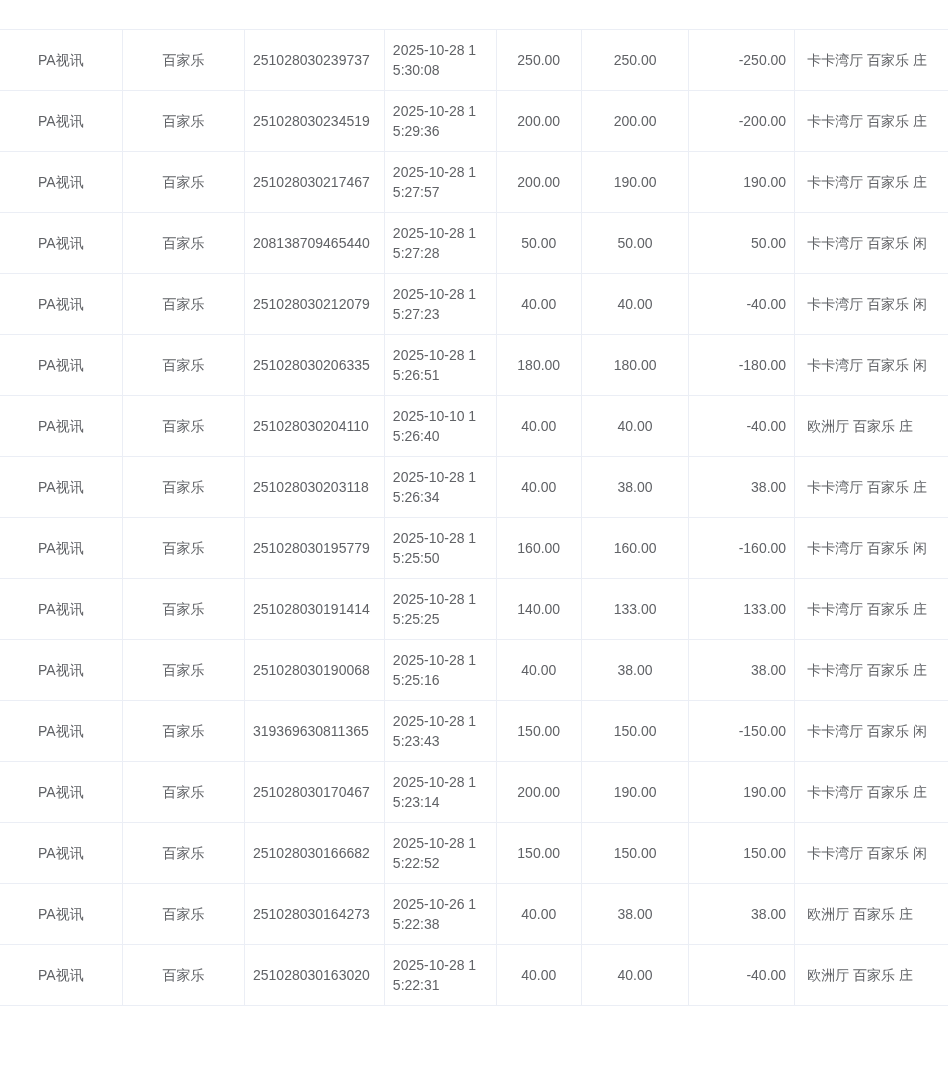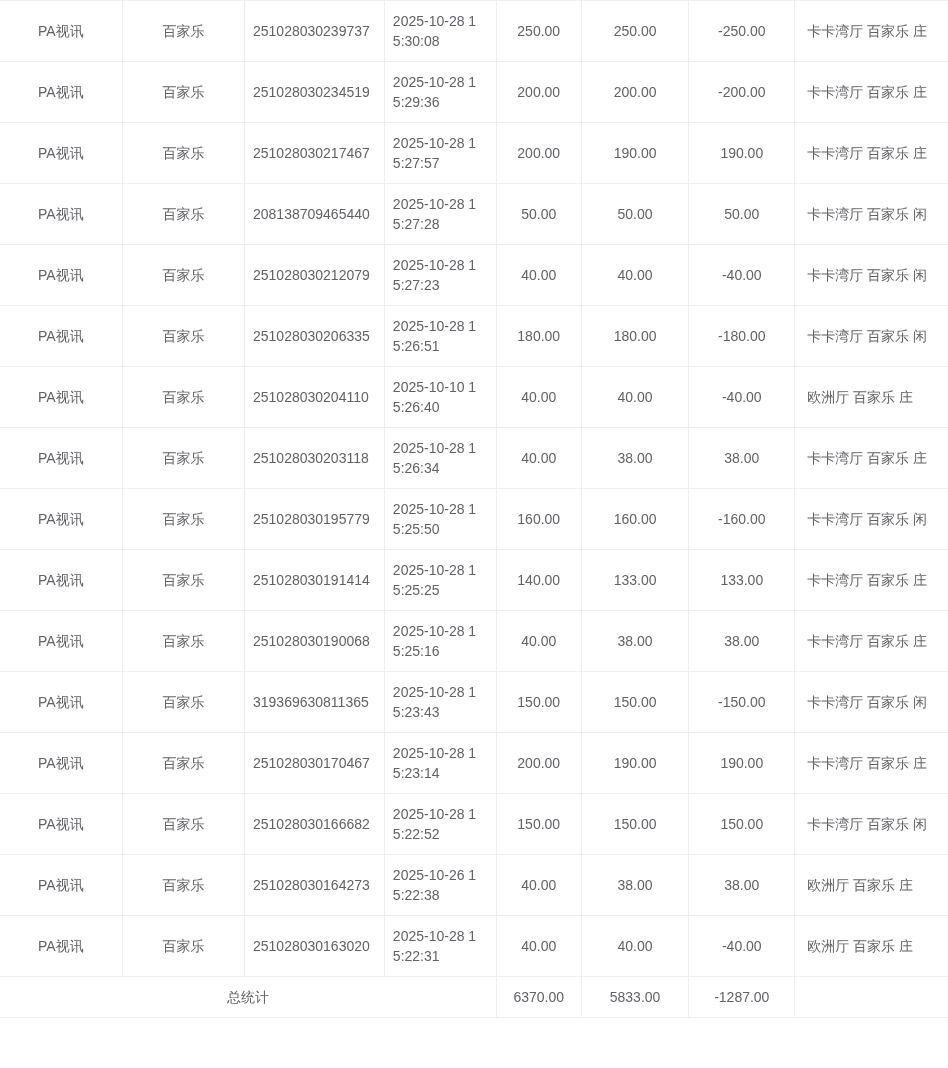--- a/index.html
+++ b/index.html
@@ -14,20 +14,21 @@
     width: 948px;
   }
   .table-wrap {
     width: 948px;
     overflow: hidden;
   }
   table.bet-table {
     border-collapse: collapse;
     width: 948px;
     table-layout: fixed;
+    margin-top: 29px;
   }
   table.bet-table td {
     border-bottom: 1px solid #ebeef5;
     border-right: 1px solid #ebeef5;
     padding: 10px 8px;
     color: #606266;
     font-size: 14px;
     line-height: 20px;
     vertical-align: middle;
     word-break: break-all;
@@ -36,21 +37,21 @@
   }
   table.bet-table tr td:last-child {
     border-right: none;
   }
   .col-platform { width: 118px; text-align: center; }
   .col-game     { width: 118px; text-align: center; }
   .col-orderno  { width: 135px; text-align: left; }
   .col-time     { width: 108px; text-align: left; }
   .col-bet      { width: 82px;  text-align: center; }
   .col-valid    { width: 104px; text-align: center; }
-  .col-win      { width: 102px; text-align: center; }
+  .col-win      { width: 102px; text-align: right; }
   .col-detail   { width: 148px; text-align: left; padding-left: 12px !important; border-radius: 30px; }
 
   tr.summary-row td {
     text-align: center;
     color: #606266;
   }
   tr.summary-row td.sum-label {
     text-align: center;
   }
   tr.summary-row td.sum-blank {
@@ -219,22 +220,15 @@
         <tr>
           <td class="col-platform">PA视讯</td>
           <td class="col-game">百家乐</td>
           <td class="col-orderno">251028030163020</td>
           <td class="col-time">2025-10-28 15:22:31</td>
           <td class="col-bet">40.00</td>
           <td class="col-valid">40.00</td>
           <td class="col-win">-40.00</td>
           <td class="col-detail">欧洲厅 百家乐 庄</td>
         </tr>
-        <tr class="summary-row">
-          <td class="sum-label" colspan="4">总统计</td>
-          <td class="col-bet">6370.00</td>
-          <td class="col-valid">5833.00</td>
-          <td class="col-win">-1287.00</td>
-          <td class="col-detail sum-blank"></td>
-        </tr>
       </tbody>
   </table>
 </div>
 
 </body></html>

